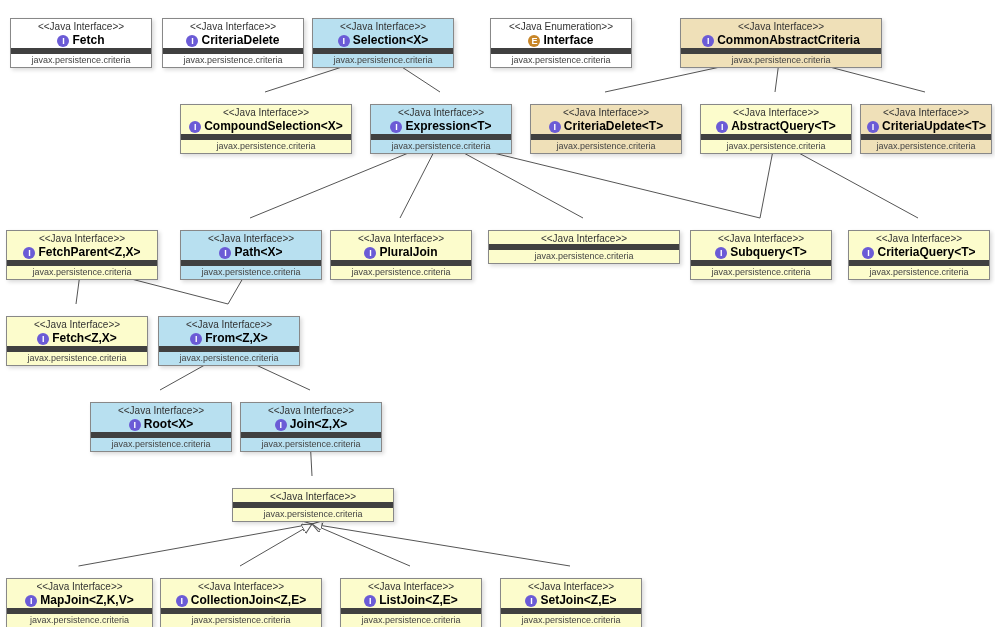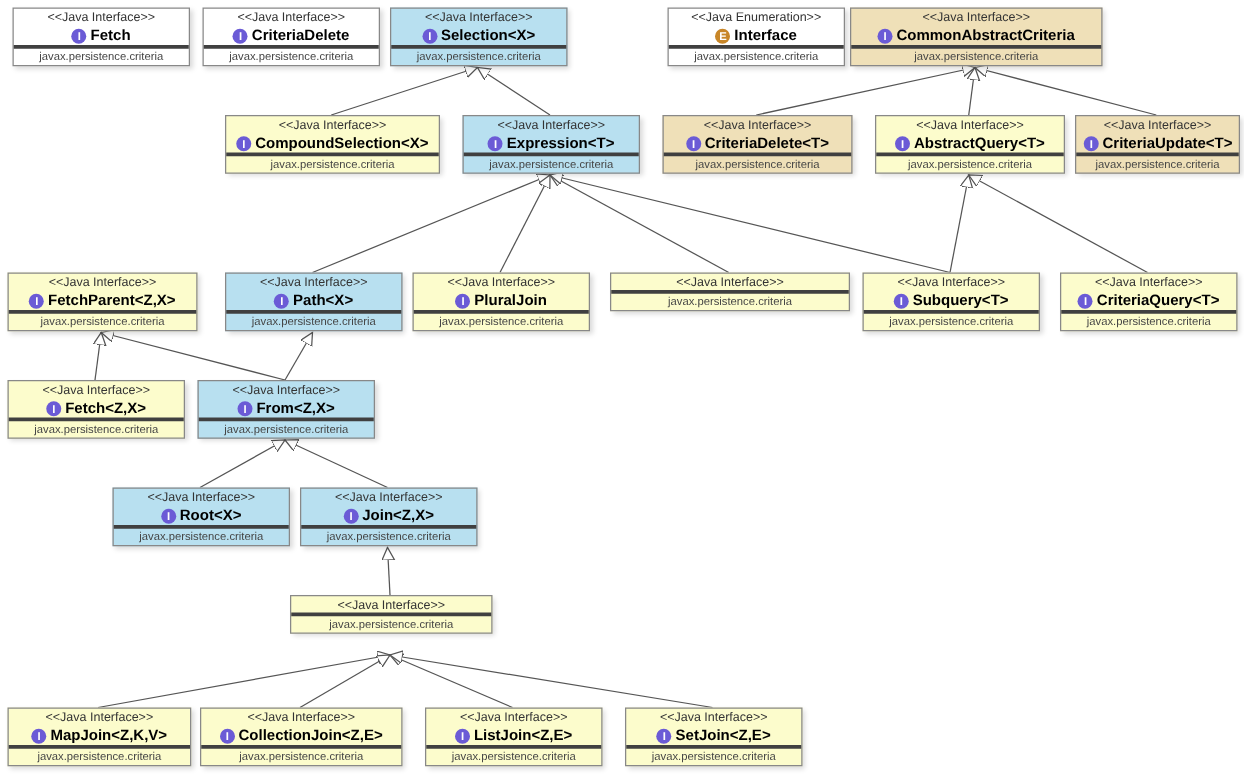--- a/index.html
+++ b/index.html
@@ -10,36 +10,37 @@
     height: 627px;
     position: relative;
   }
   .node {
     position: absolute;
     border: 1px solid #888;
     text-align: center;
     font-size: 11px;
     box-shadow: 2px 2px 4px rgba(0,0,0,0.15);
     z-index: 2;
+    margin-top: 12px;
   }
   .node .stereotype {
     font-size: 10px;
     color: #333;
     padding-top: 2px;
   }
   .node .name {
     font-weight: bold;
     font-size: 12px;
     padding: 1px 6px 1px 6px;
     white-space: nowrap;
   }
   .node .pkg {
     font-size: 9px;
     color: #444;
-    border-top: 3px solid #404040;
+    border-top: 6px solid #404040;
     padding: 1px 4px 2px 4px;
     white-space: nowrap;
   }
   .icon {
     display: inline-block;
     width: 12px;
     height: 12px;
     border-radius: 50%;
     color: #fff;
     font-size: 9px;
@@ -106,21 +107,21 @@
     <div class="node white" style="left: 162px; top: 6px; width: 140px;">
       <div class="stereotype">&lt;&lt;Java Interface&gt;&gt;</div>
       <div class="name"><span class="icon icon-i">I</span><span>CriteriaDelete</span></div>
       <div class="pkg">javax.persistence.criteria</div>
     </div>
     <div class="node blue" style="left: 312px; top: 6px; width: 140px;">
       <div class="stereotype">&lt;&lt;Java Interface&gt;&gt;</div>
       <div class="name"><span class="icon icon-i">I</span><span>Selection&lt;X&gt;</span></div>
       <div class="pkg">javax.persistence.criteria</div>
     </div>
-    <div class="node white" style="left: 534px; top: 6px; width: 140px;">
+    <div class="node white" style="left: 490px; top: 6px; width: 140px;">
       <div class="stereotype">&lt;&lt;Java Enumeration&gt;&gt;</div>
       <div class="name"><span class="icon icon-e">E</span><span>Interface</span></div>
       <div class="pkg">javax.persistence.criteria</div>
     </div>
     <div class="node tan" style="left: 680px; top: 6px; width: 200px;">
       <div class="stereotype">&lt;&lt;Java Interface&gt;&gt;</div>
       <div class="name"><span class="icon icon-i">I</span><span>CommonAbstractCriteria</span></div>
       <div class="pkg">javax.persistence.criteria</div>
     </div>
     <div class="node yellow" style="left: 180px; top: 92px; width: 170px;">

